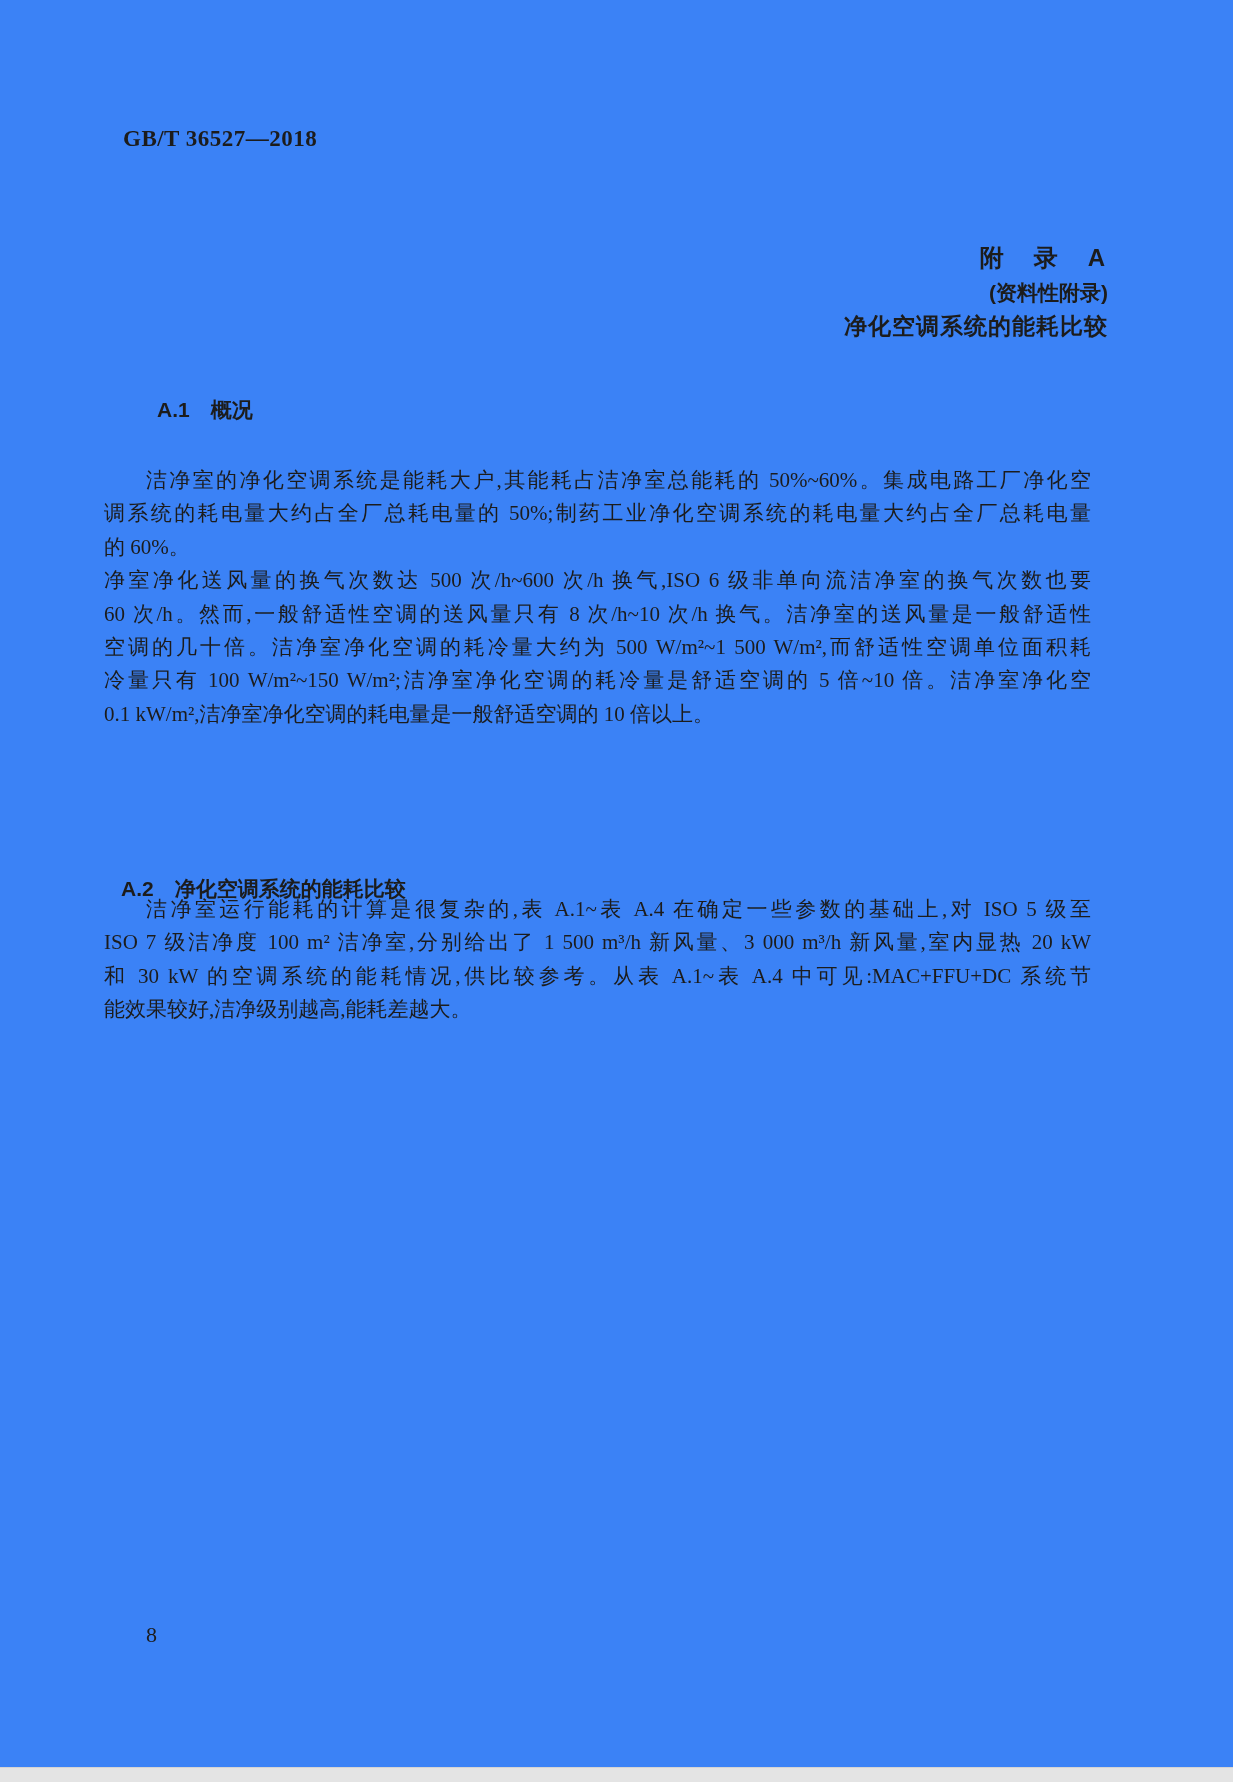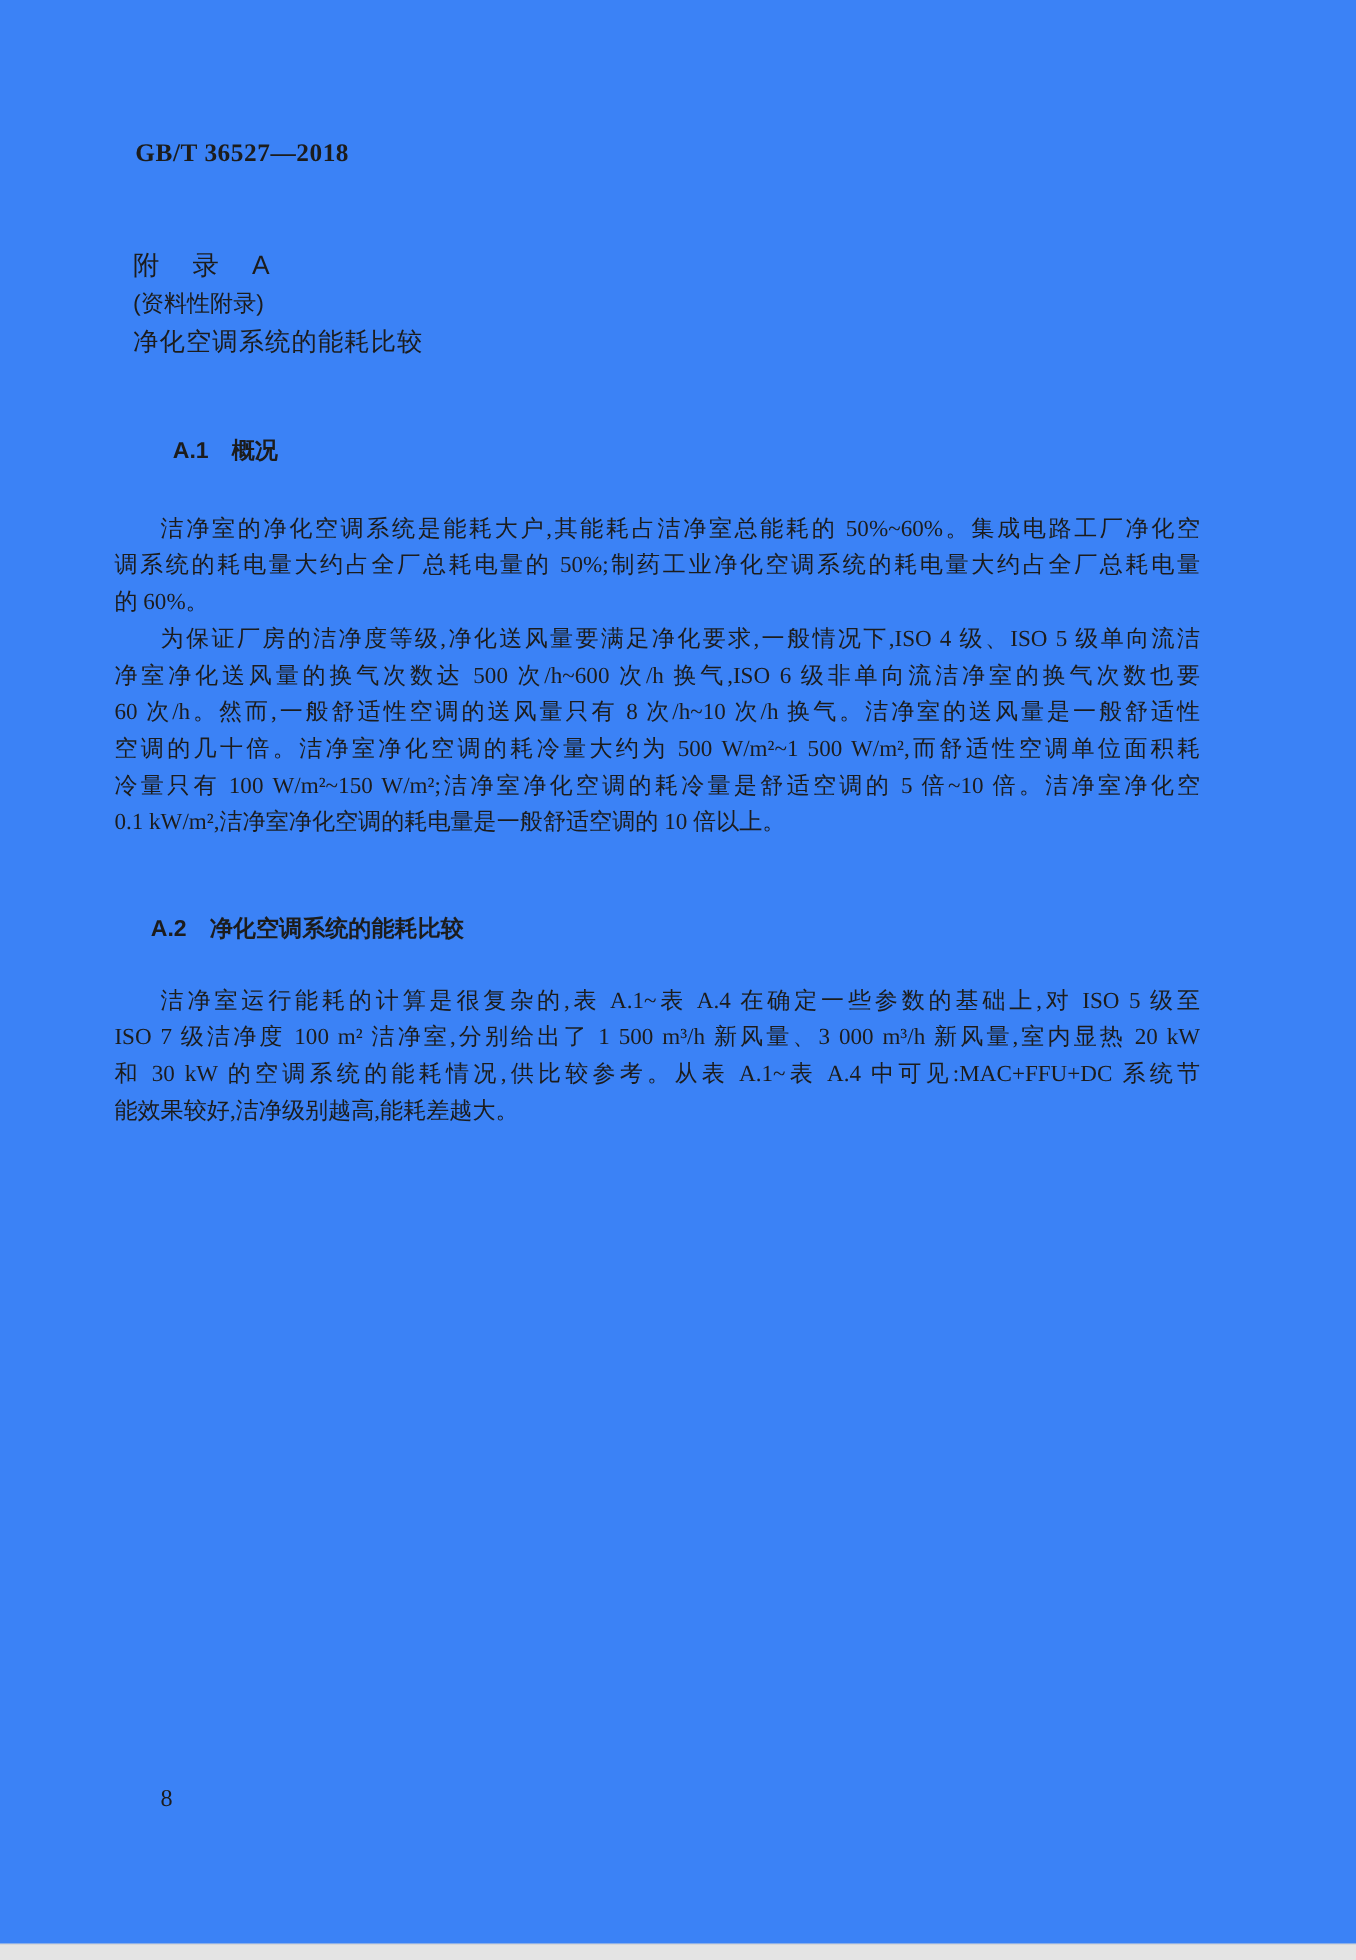--- a/index.html
+++ b/index.html
@@ -18,40 +18,40 @@
     top: 126px;
     font-size: 23px;
     font-weight: 700;
     letter-spacing: 0.5px;
     line-height: 26px;
     white-space: nowrap;
   }
   .title-block {
     position: absolute;
     left: 121px;
-    top: 224px;
+    top: 240px;
     width: 987px;
-    text-align: left;
+    text-align: right;
     font-family: "Liberation Sans", "DejaVu Sans", sans-serif;
-    font-weight: 400;
+    font-weight: 700;
   }
   .title-l1 { font-size: 24px; line-height: 36px; letter-spacing: 3px; }
   .title-l2 { font-size: 21px; line-height: 33px; }
   .title-l3 { font-size: 23px; line-height: 34px; letter-spacing: 1px; }
   .sec-heading {
     position: absolute;
     left: 121px;
     font-family: "Liberation Sans", "DejaVu Sans", sans-serif;
     font-weight: 700;
     font-size: 21px;
     line-height: 25px;
     white-space: nowrap;
   }
   .h-a1 { top: 397px; margin-left: 36px; }
-  .h-a2 { top: 832px; margin-left: 16px; }
+  .h-a2 { top: 876px; }
   .body-text {
     position: absolute;
     left: 104px;
     width: 987px;
     font-size: 21px;
     line-height: 33.4px;
   }
   .body-a1 { top: 464px; }
   .body-a2 { top: 893px; }
   .line {
@@ -90,21 +90,20 @@
     <div class="title-l2">(资料性附录)</div>
     <div class="title-l3">净化空调系统的能耗比较</div>
   </div>
 
   <div class="sec-heading h-a1">A.1　概况</div>
 
   <div class="body-text body-a1">
     <div class="line para-start">洁净室的净化空调系统是能耗大户,其能耗占洁净室总能耗的 50%~60%。集成电路工厂净化空</div>
     <div class="line">调系统的耗电量大约占全厂总耗电量的 50%;制药工业净化空调系统的耗电量大约占全厂总耗电量</div>
     <div class="line para-end">的 60%。</div>
-    <div class="line para-start">为保证厂房的洁净度等级,净化送风量要满足净化要求,一般情况下,ISO 4 级、ISO 5 级单向流洁</div>
     <div class="line">净室净化送风量的换气次数达 500 次/h~600 次/h 换气,ISO 6 级非单向流洁净室的换气次数也要</div>
     <div class="line">60 次/h。然而,一般舒适性空调的送风量只有 8 次/h~10 次/h 换气。洁净室的送风量是一般舒适性</div>
     <div class="line">空调的几十倍。洁净室净化空调的耗冷量大约为 500 W/m²~1 500 W/m²,而舒适性空调单位面积耗</div>
     <div class="line">冷量只有 100 W/m²~150 W/m²;洁净室净化空调的耗冷量是舒适空调的 5 倍~10 倍。洁净室净化空</div>
     <div class="line para-end">0.1 kW/m²,洁净室净化空调的耗电量是一般舒适空调的 10 倍以上。</div>
   </div>
 
   <div class="sec-heading h-a2">A.2　净化空调系统的能耗比较</div>
 
   <div class="body-text body-a2">

